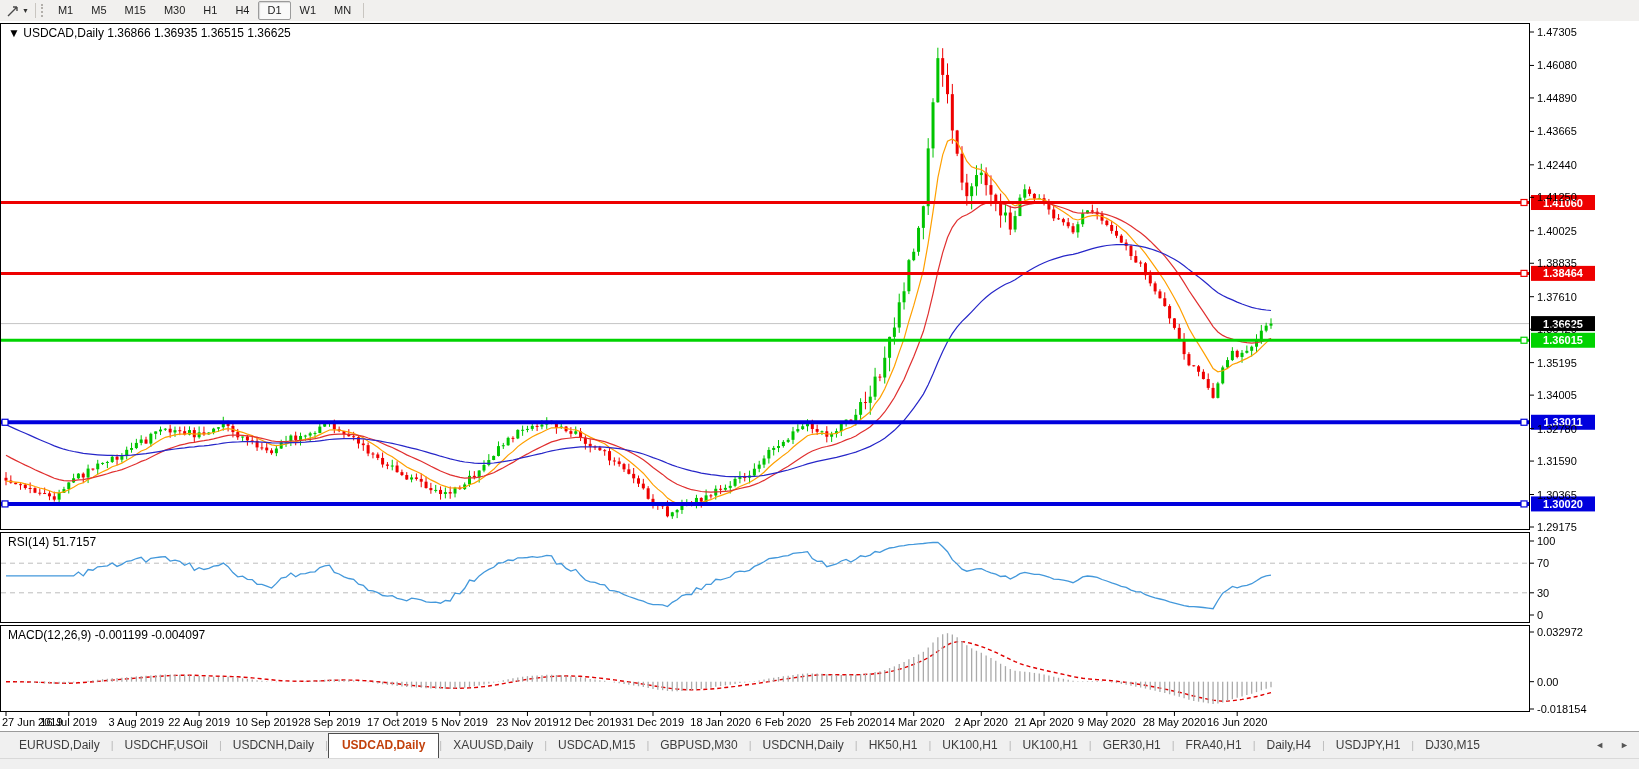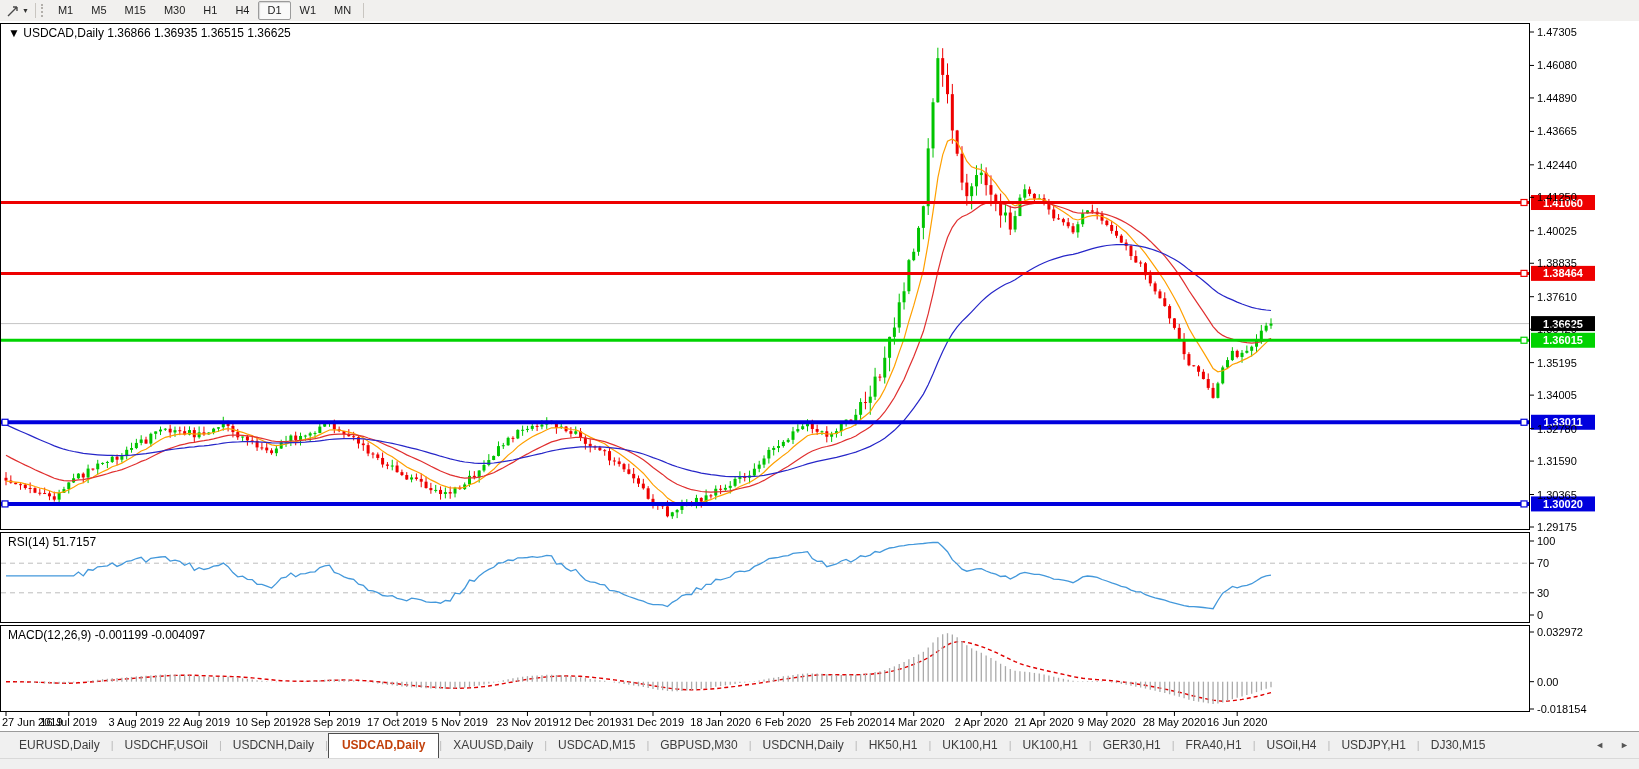--- a/index.html
+++ b/index.html
@@ -1014,21 +1014,21 @@
       <div class="tab">HK50,H1</div>
       <span class="tab-sep">|</span>
       <div class="tab">UK100,H1</div>
       <span class="tab-sep">|</span>
       <div class="tab">UK100,H1</div>
       <span class="tab-sep">|</span>
       <div class="tab">GER30,H1</div>
       <span class="tab-sep">|</span>
       <div class="tab">FRA40,H1</div>
       <span class="tab-sep">|</span>
-      <div class="tab">USOil,H4</div>
+      <div class="tab">Daily,H4</div>
       <span class="tab-sep">|</span>
       <div class="tab">USDJPY,H1</div>
       <span class="tab-sep">|</span>
       <div class="tab">DJ30,M15</div>
     </span>
   <span class="tab-scrolls">
     <span>◄</span>
     <span>►</span>
   </span>
 </div>

